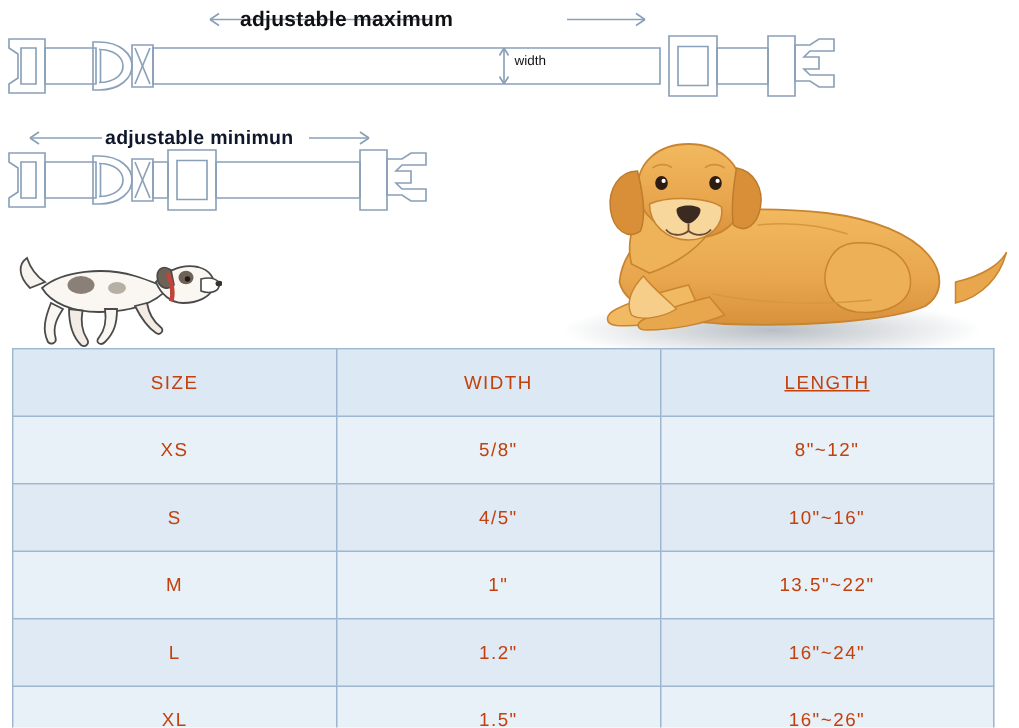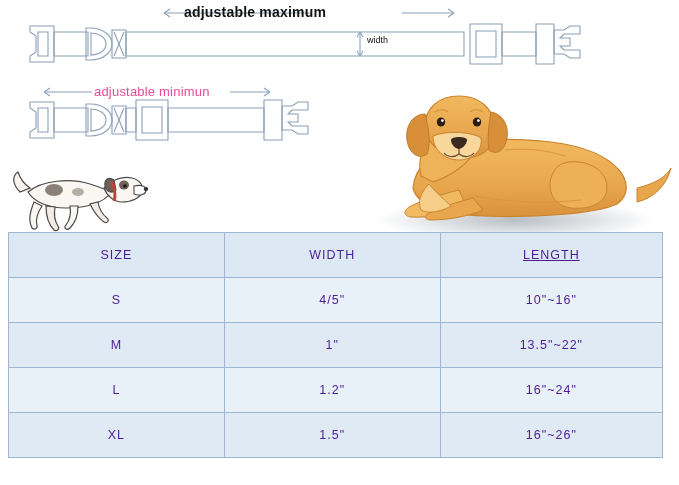--- a/index.html
+++ b/index.html
@@ -20,38 +20,37 @@
     height: 485px;
   }
 
   
   .diagram {
     position: absolute;
     left: 0;
     top: 0;
     width: 621px;
     height: 160px;
-    margin-left: 24px;
   }
   .label-max {
     position: absolute;
     left: 160px;
     top: 4px;
     font-size: 14px;
     font-weight: bold;
     color: #111;
     letter-spacing: 0.2px;
   }
   .label-min {
     position: absolute;
     left: 70px;
     top: 84px;
     font-size: 13px;
-    font-weight: normal;
-    color: #ec4899;
+    font-weight: bold;
+    color: #0f172a;
     letter-spacing: 0.2px;
   }
   .label-width {
     position: absolute;
     left: 343px;
     top: 35px;
     font-size: 9px;
     color: #111;
   }
 
@@ -80,21 +79,21 @@
     border-collapse: collapse;
     table-layout: fixed;
   }
   .size-table th,
   .size-table td {
     border: 1px solid #9fb6d0;
     height: 42px;
     text-align: center;
     vertical-align: middle;
     font-size: 12.5px;
-    color: #4c1d95;
+    color: #c2410c;
     font-weight: normal;
     letter-spacing: 1px;
     background: #e8f0f8;
   }
   .size-table thead th {
     background: #dce8f4;
   }
   .size-table tbody tr:nth-child(even) td {
     background: #dfeaf5;
   }
@@ -260,20 +259,25 @@
   <table class="size-table">
     <thead>
       <tr>
         <th class="col-size">SIZE</th>
         <th class="col-width">WIDTH</th>
         <th class="col-length">LENGTH</th>
       </tr>
     </thead>
     <tbody>
       <tr>
+        <td>XS</td>
+        <td>5/8"</td>
+        <td>8"~12"</td>
+      </tr>
+      <tr>
         <td>S</td>
         <td>4/5"</td>
         <td>10"~16"</td>
       </tr>
       <tr>
         <td>M</td>
         <td>1"</td>
         <td>13.5"~22"</td>
       </tr>
       <tr>

